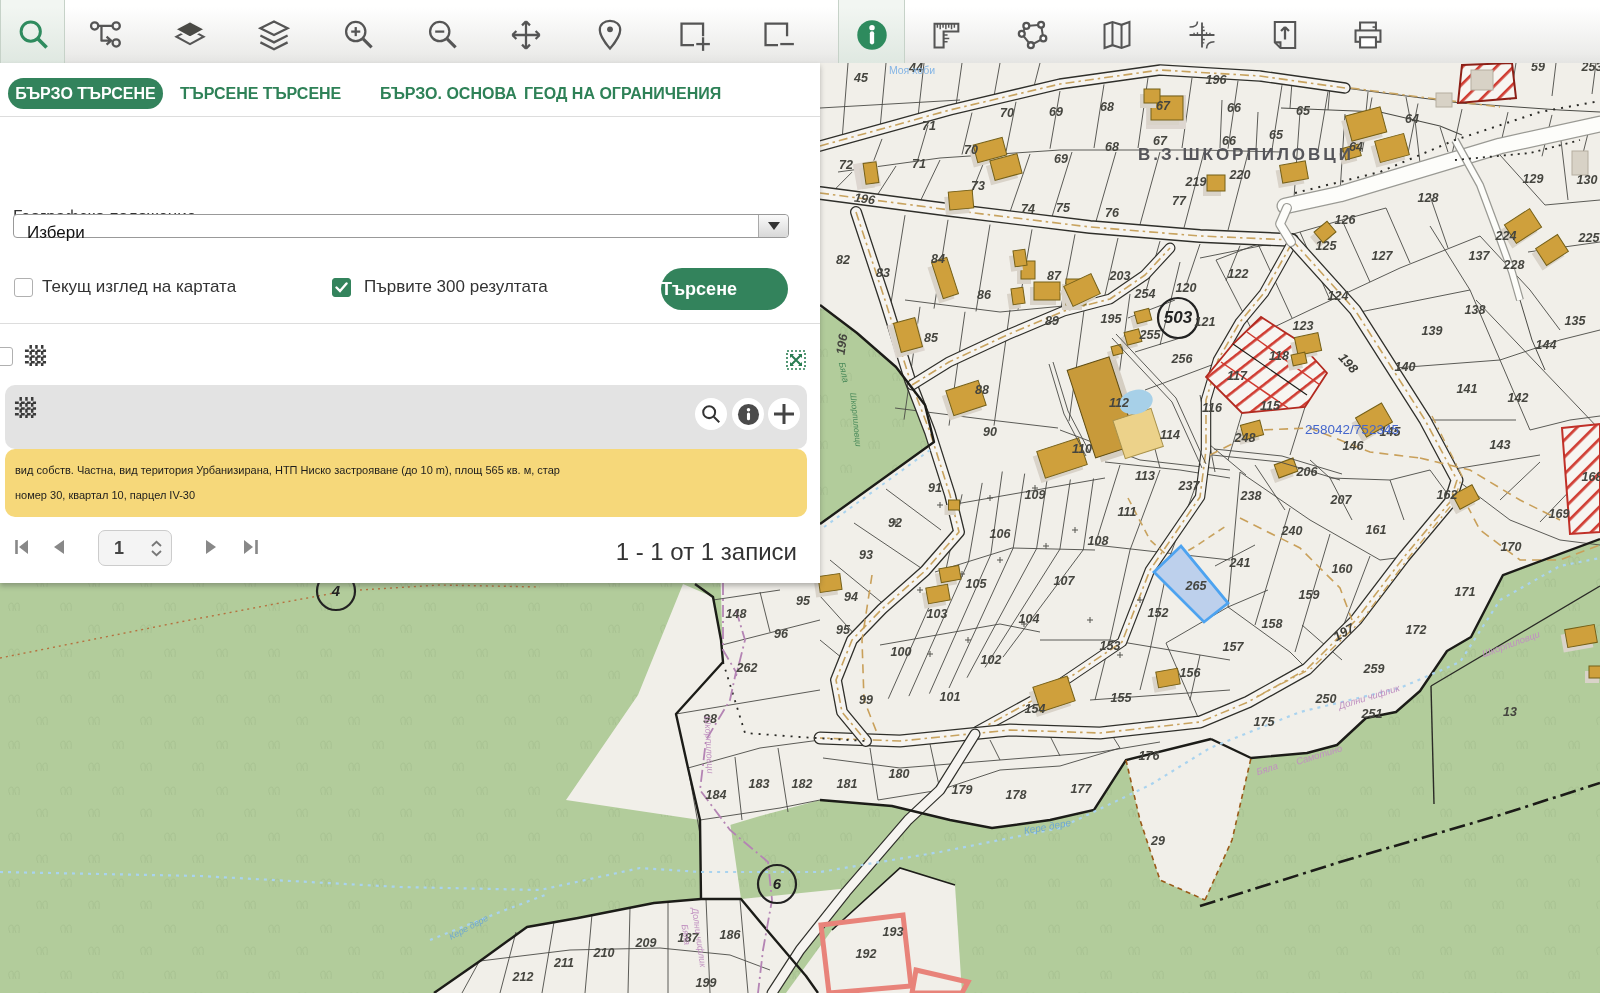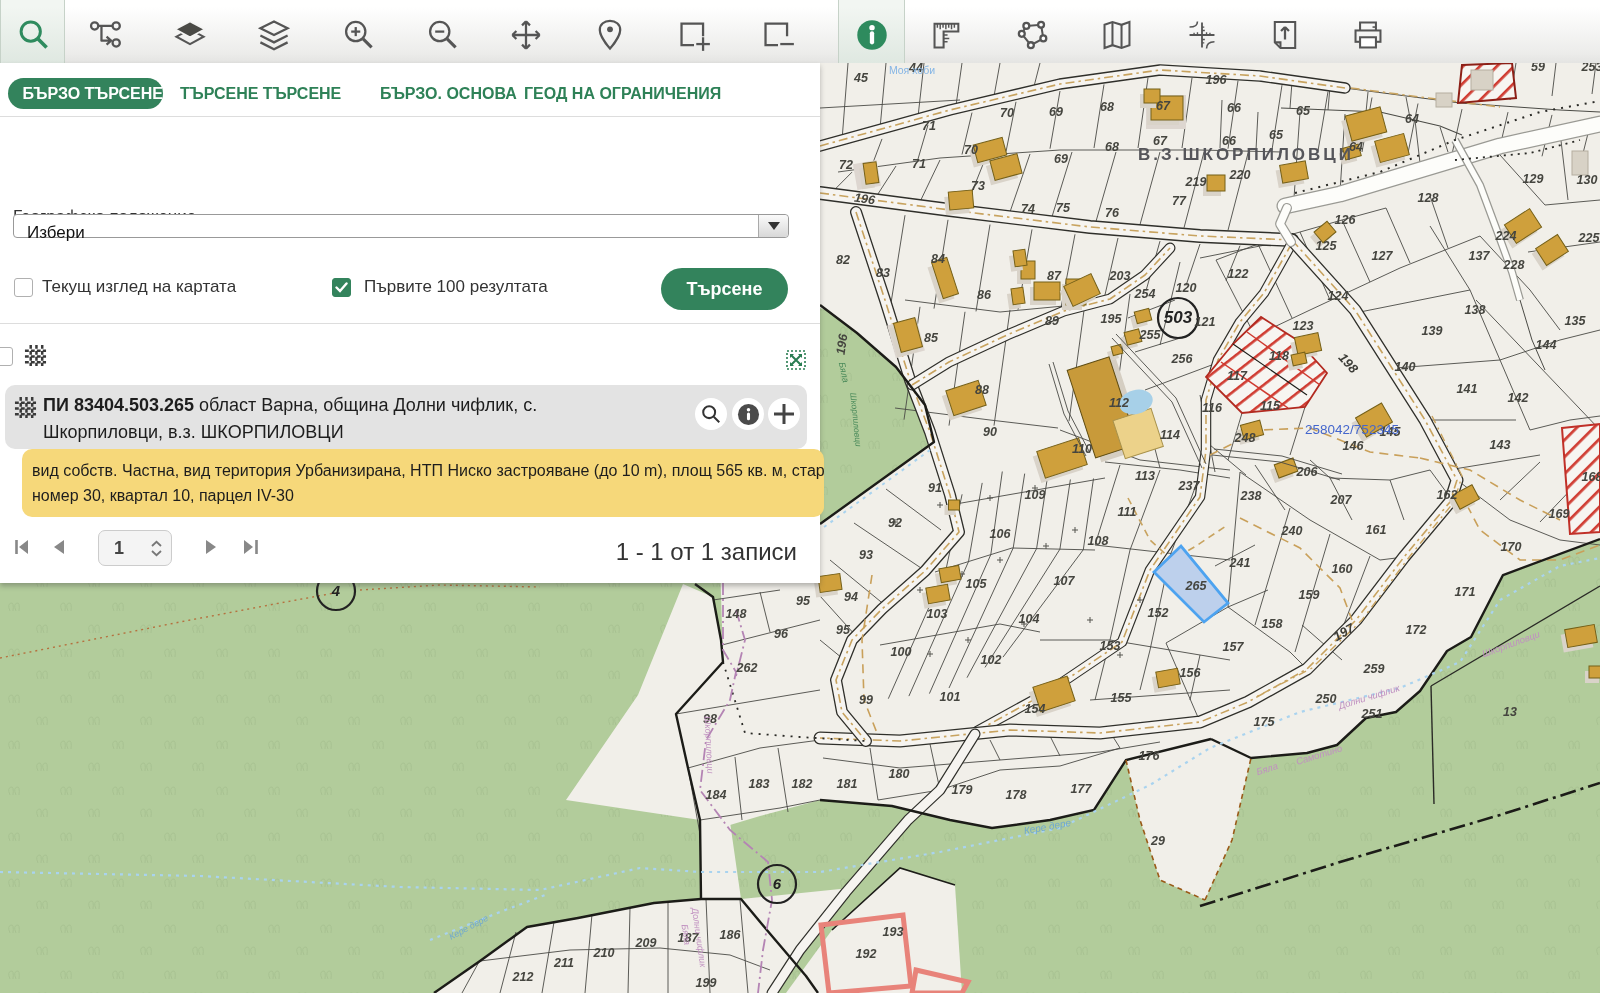--- a/index.html
+++ b/index.html
@@ -2,40 +2,40 @@
 <html><head><meta charset="utf-8"><title>КАИС</title>
 <style>
 *{margin:0;padding:0;box-sizing:border-box}
 html,body{width:1600px;height:993px;overflow:hidden;font-family:"Liberation Sans",sans-serif}
 #map{position:absolute;left:0;top:0}
 #toolbar{position:absolute;left:0;top:0;width:1600px;height:63px;background:linear-gradient(#ffffff 10%,#ececea 85%,#e4e4e2);}
 .tbtn{position:absolute;top:0;height:63px;display:flex;align-items:flex-start;padding-top:18px;justify-content:center}
 .tbtn.active{background:linear-gradient(#f2f6f2 10%,#dfe8e1);border-right:1px solid #c6d2c8;border-left:1px solid #c6d2c8}
 #panel{position:absolute;left:0;top:63px;width:820px;height:520px;background:#fff;box-shadow:0 3px 5px rgba(60,60,60,.35)}
 .tab-pill{position:absolute;left:8px;top:15px;width:155px;height:31px;line-height:31px;background:#33835c;color:#fff;
-  font-weight:bold;font-size:16px;border-radius:16px;text-align:right}
+  font-weight:bold;font-size:16px;border-radius:16px;text-align:center}
 .tab{position:absolute;top:15px;height:31px;line-height:31px;color:#2e8157;font-weight:bold;font-size:16px}
 .hr{position:absolute;left:0;width:820px;border-top:1px solid #ddd}
 .input{position:absolute;left:13px;width:776px;height:34px;border:1px solid #999;border-radius:4px;font-size:17px;
   line-height:33px;padding-left:13px;color:#111;background:#fff}
 .selbtn{position:absolute;right:0;top:0;width:30px;height:100%;background:linear-gradient(#fafafa,#d8d8d8);
   border-left:1px solid #aaa;border-radius:0 4px 4px 0;display:flex;align-items:center;justify-content:center}
 .label{position:absolute;left:13px;font-size:17px;color:#333}
 .cb{position:absolute;width:19px;height:19px;border:1px solid #b0b0b0;border-radius:3px;background:#fff;
   display:flex;align-items:center;justify-content:center}
 .cb.checked{background:#33835c;border-color:#33835c}
 .cblbl{position:absolute;font-size:17px;color:#333}
 .btn{position:absolute;width:127px;height:42px;background:#33835c;color:#fff;font-weight:bold;font-size:18px;
-  border-radius:21px;text-align:center;line-height:42px}
+  border-radius:21px;line-height:42px}
 .card{position:absolute;left:5px;top:322px;width:802px;height:64px;background:#e3e3e3;border-radius:10px}
 .cardtext{position:absolute;left:38px;top:7px;font-size:18px;color:#1d1d1d;line-height:27px}
 .cic{position:absolute;top:13px;width:32px;height:32px;background:#fff;border-radius:50%;
   display:flex;align-items:center;justify-content:center}
-.ycard{position:absolute;left:22px;top:386px;width:802px;height:68px;background:#f6d87a;border-radius:10px;
-  font-size:16px;color:#1d1d1d;line-height:25px;padding:9px 4px 0 10px;white-space:nowrap}
+.ycard{position:absolute;left:5px;top:386px;width:802px;height:68px;background:#f6d87a;border-radius:10px;
+  font-size:11px;color:#1d1d1d;line-height:25px;padding:9px 4px 0 10px;white-space:nowrap}
 .pgic{position:absolute}
 .spin{position:absolute;left:98px;top:467px;width:74px;height:36px;background:#f4f4f4;border:1px solid #ccc;
   border-radius:7px;font-size:18px;font-weight:bold;color:#444}
 .spin span{position:absolute;left:15px;top:7px}
 .spin svg{position:absolute;right:8px;top:9px}
 .pginfo{position:absolute;right:23px;top:475px;font-size:24px;color:#333}
 </style></head>
 <body>
 <svg id="map" width="1600" height="993" viewBox="0 0 1600 993" font-family="Liberation Sans, sans-serif">
 <defs>
@@ -734,39 +734,38 @@
         </svg>
       </div>
   </div>
   <div class="cb" style="left:14px;top:215px"></div>
   <div class="cblbl" style="left:42px;top:214px">Текущ изглед на картата</div>
   <div class="cb checked" style="left:332px;top:215px">
       <svg width="13" height="11" viewBox="0 0 13 11">
         <path d="M1.5,5.5 L5,9 L11.5,1.5" stroke="#fff" stroke-width="2.4" fill="none" stroke-linecap="round"></path>
       </svg>
     </div>
-  <div class="cblbl" style="left:364px;top:214px">Първите 100 резултата</div>
+  <div class="cblbl" style="left:364px;top:214px">Първите 300 резултата</div>
   <div class="btn" style="left:661px;top:205px">Търсене</div>
   <div class="hr" style="top:260px"></div>
   <div class="cb" style="left:-6px;top:284px"></div>
   <div style="position:absolute;left:24px;top:281px"><svg width="23" height="23" viewBox="0 0 24 24" stroke="#3a3a3a" stroke-width="2.6" fill="none">
         <path d="M7,1 L7,23 M13,1 L13,23 M19,1 L19,23" stroke-dasharray="4,2.2"></path>
         <path d="M1,7 L23,7 M1,13 L23,13 M1,19 L23,19" stroke-dasharray="4,2.2"></path>
       </svg></div>
   <div style="position:absolute;left:786px;top:287px"><svg width="20" height="20" viewBox="0 0 20 20">
         <rect x="1" y="1" width="18" height="18" fill="none" stroke="#2a7d52" stroke-width="1.6" stroke-dasharray="2,2"></rect>
         <path d="M5,5 L15,15 M15,5 L5,15" stroke="#2a7d52" stroke-width="2"></path>
         <path d="M4,4 L8,4 L4,8 Z M16,4 L16,8 L12,4 Z M4,16 L4,12 L8,16 Z M16,16 L12,16 L16,12 Z" fill="#2a7d52"></path>
       </svg></div>
   <div class="card">
     <div style="position:absolute;left:9px;top:11px"><svg width="23" height="23" viewBox="0 0 24 24" stroke="#3a3a3a" stroke-width="2.6" fill="none">
           <path d="M7,1 L7,23 M13,1 L13,23 M19,1 L19,23" stroke-dasharray="4,2.2"></path>
           <path d="M1,7 L23,7 M1,13 L23,13 M1,19 L23,19" stroke-dasharray="4,2.2"></path>
         </svg></div>
-    <div class="cardtext"><b>ПИ 83404.503.265</b> област Варна, община Долни чифлик, с.<br>Шкорпиловци, в.з. ШКОРПИЛОВЦИ</div>
     <div class="cic" style="left:690px">
         <svg width="22" height="22" viewBox="0 0 24 24" fill="none" stroke="#333" stroke-width="2.2">
           <circle cx="10" cy="10" r="6.5"></circle>
           <line x1="15" y1="15" x2="21" y2="21"></line>
         </svg>
       </div>
     <div class="cic" style="left:727px">
         <svg width="23" height="23" viewBox="0 0 24 24">
           <circle cx="12" cy="12" r="11" fill="#4b4b4b"></circle>
           <circle cx="12" cy="7" r="1.8" fill="#fff"></circle>

